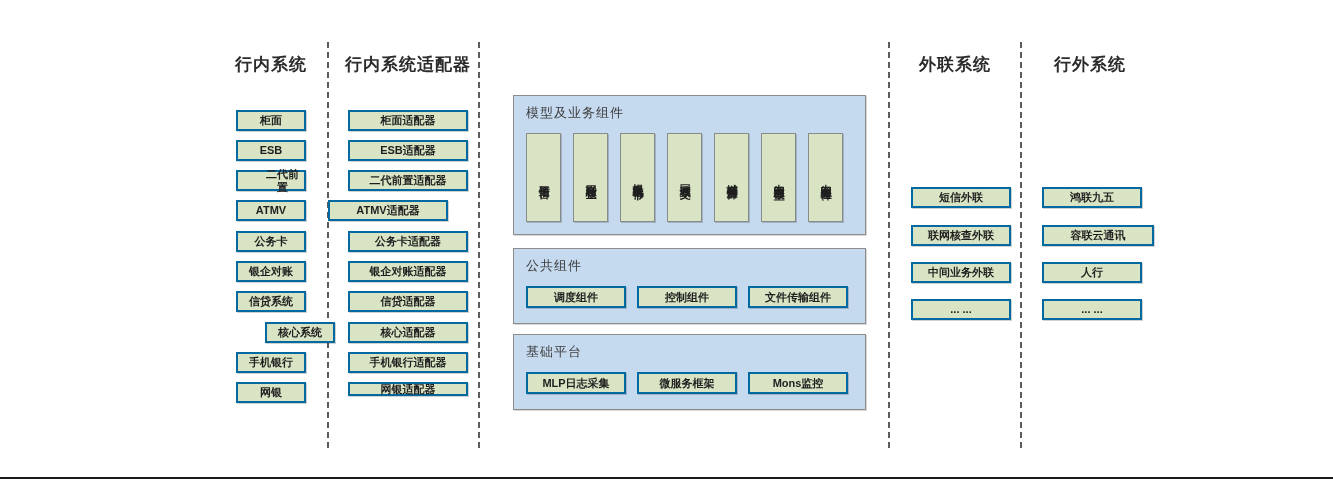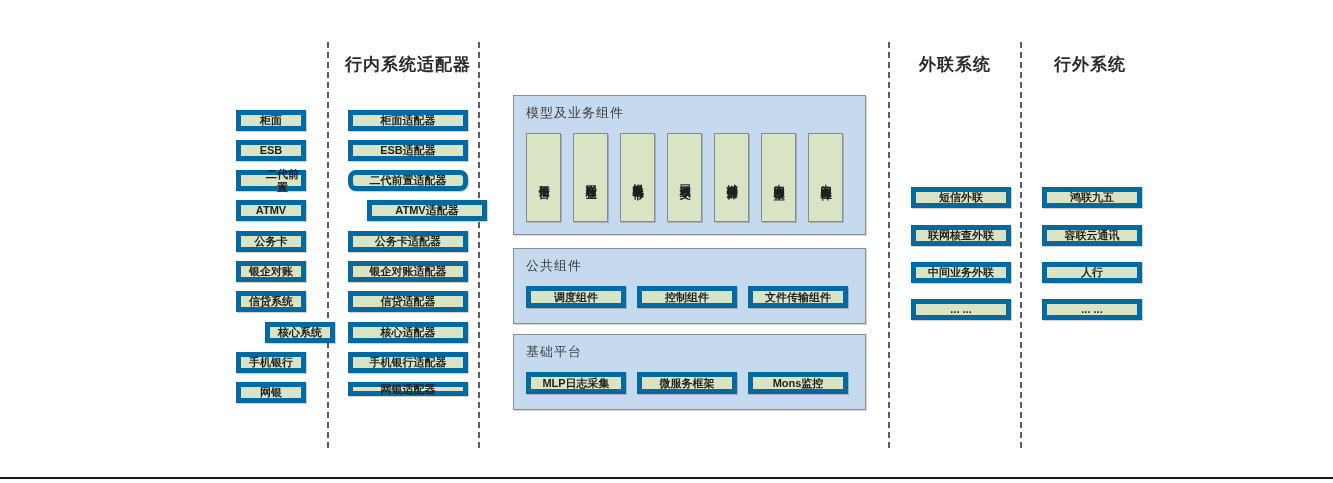--- a/index.html
+++ b/index.html
@@ -49,21 +49,21 @@
     font-weight: bold;
     color: #2b2b2b;
     letter-spacing: 1px;
     white-space: nowrap;
   }
 
   
   .node {
     position: absolute;
     background: #d8e4c4;
-    border: 5px solid #0369a1;
+    border: 2px solid #0369a1;
     box-sizing: border-box;
     color: #1f1f1f;
     font-size: 11px;
     font-weight: bold;
     display: flex;
     align-items: center;
     justify-content: center;
     text-align: center;
     line-height: 1.15;
     box-shadow: 1px 1px 0 rgba(0,0,0,0.18);
@@ -112,39 +112,40 @@
 </head>
 <body>
 
 <div id="canvas">
 
   <div class="divider" style="left:327px;"></div>
   <div class="divider" style="left:478px;"></div>
   <div class="divider" style="left:888px;"></div>
   <div class="divider" style="left:1020px;"></div>
 
+  <div class="col-title" style="left:206px; top:53px; width:130px;">行内系统</div>
   <div class="col-title" style="left:338px; top:53px; width:140px;">行内系统适配器</div>
   <div class="col-title" style="left:890px; top:53px; width:130px;">外联系统</div>
   <div class="col-title" style="left:1020px; top:53px; width:140px;">行外系统</div>
 
   <div class="node" style="left:236px; top:110px; width:70px; height:21px;">柜面</div>
   <div class="node" style="left:236px; top:140px; width:70px; height:21px;">ESB</div>
   <div class="node" style="left:236px; top:170px; width:70px; height:21px;padding-left:23px;">二代前置</div>
   <div class="node" style="left:236px; top:200px; width:70px; height:21px;">ATMV</div>
   <div class="node" style="left:236px; top:231px; width:70px; height:21px;">公务卡</div>
   <div class="node" style="left:236px; top:261px; width:70px; height:21px;">银企对账</div>
   <div class="node" style="left:236px; top:291px; width:70px; height:21px;">信贷系统</div>
   <div class="node" style="left:236px; top:322px; width:70px; height:21px;margin-left:29px;">核心系统</div>
   <div class="node" style="left:236px; top:352px; width:70px; height:21px;">手机银行</div>
   <div class="node" style="left:236px; top:382px; width:70px; height:21px;">网银</div>
 
   <div class="node" style="left:348px; top:110px; width:120px; height:21px;">柜面适配器</div>
   <div class="node" style="left:348px; top:140px; width:120px; height:21px;">ESB适配器</div>
-  <div class="node" style="left:348px; top:170px; width:120px; height:21px;border-radius:8px;">二代前置适配器</div>
-  <div class="node" style="left:367px; top:200px; width:120px; height:21px;">ATMV适配器</div>
+  <div class="node" style="left:348px; top:170px; width:120px; height:21px;">二代前置适配器</div>
+  <div class="node" style="left:328px; top:200px; width:120px; height:21px;">ATMV适配器</div>
   <div class="node" style="left:348px; top:231px; width:120px; height:21px;">公务卡适配器</div>
   <div class="node" style="left:348px; top:261px; width:120px; height:21px;">银企对账适配器</div>
   <div class="node" style="left:348px; top:291px; width:120px; height:21px;text-align:center;">信贷适配器</div>
   <div class="node" style="left:348px; top:322px; width:120px; height:21px;">核心适配器</div>
   <div class="node" style="left:348px; top:352px; width:120px; height:21px;">手机银行适配器</div>
   <div class="node" style="left:348px; top:382px; width:120px; height:14px;">网银适配器</div>
 
   <div class="panel" style="left:513px; top:95px; width:353px; height:140px;">
     <div class="panel-title">模型及业务组件</div>
   </div>
@@ -183,19 +184,19 @@
   <div class="node" style="left:526px; top:372px; width:100px; height:22px;">MLP日志采集</div>
   <div class="node" style="left:637px; top:372px; width:100px; height:22px;">微服务框架</div>
   <div class="node" style="left:748px; top:372px; width:100px; height:22px;">Mons监控</div>
 
   <div class="node" style="left:911px; top:187px; width:100px; height:21px;">短信外联</div>
   <div class="node" style="left:911px; top:225px; width:100px; height:21px;">联网核查外联</div>
   <div class="node" style="left:911px; top:262px; width:100px; height:21px;">中间业务外联</div>
   <div class="node" style="left:911px; top:299px; width:100px; height:21px;">... ...</div>
 
   <div class="node" style="left:1042px; top:187px; width:100px; height:21px;">鸿联九五</div>
-  <div class="node" style="left:1042px; top:225px; width:100px; height:21px;">容联云通讯</div>
+  <div class="node" style="left:1042px; top:225px; width:112px; height:21px;">容联云通讯</div>
   <div class="node" style="left:1042px; top:262px; width:100px; height:21px;">人行</div>
   <div class="node" style="left:1042px; top:299px; width:100px; height:21px;">... ...</div>
 
   <div class="page-rule"></div>
 
 </div>
 
 </body></html>

